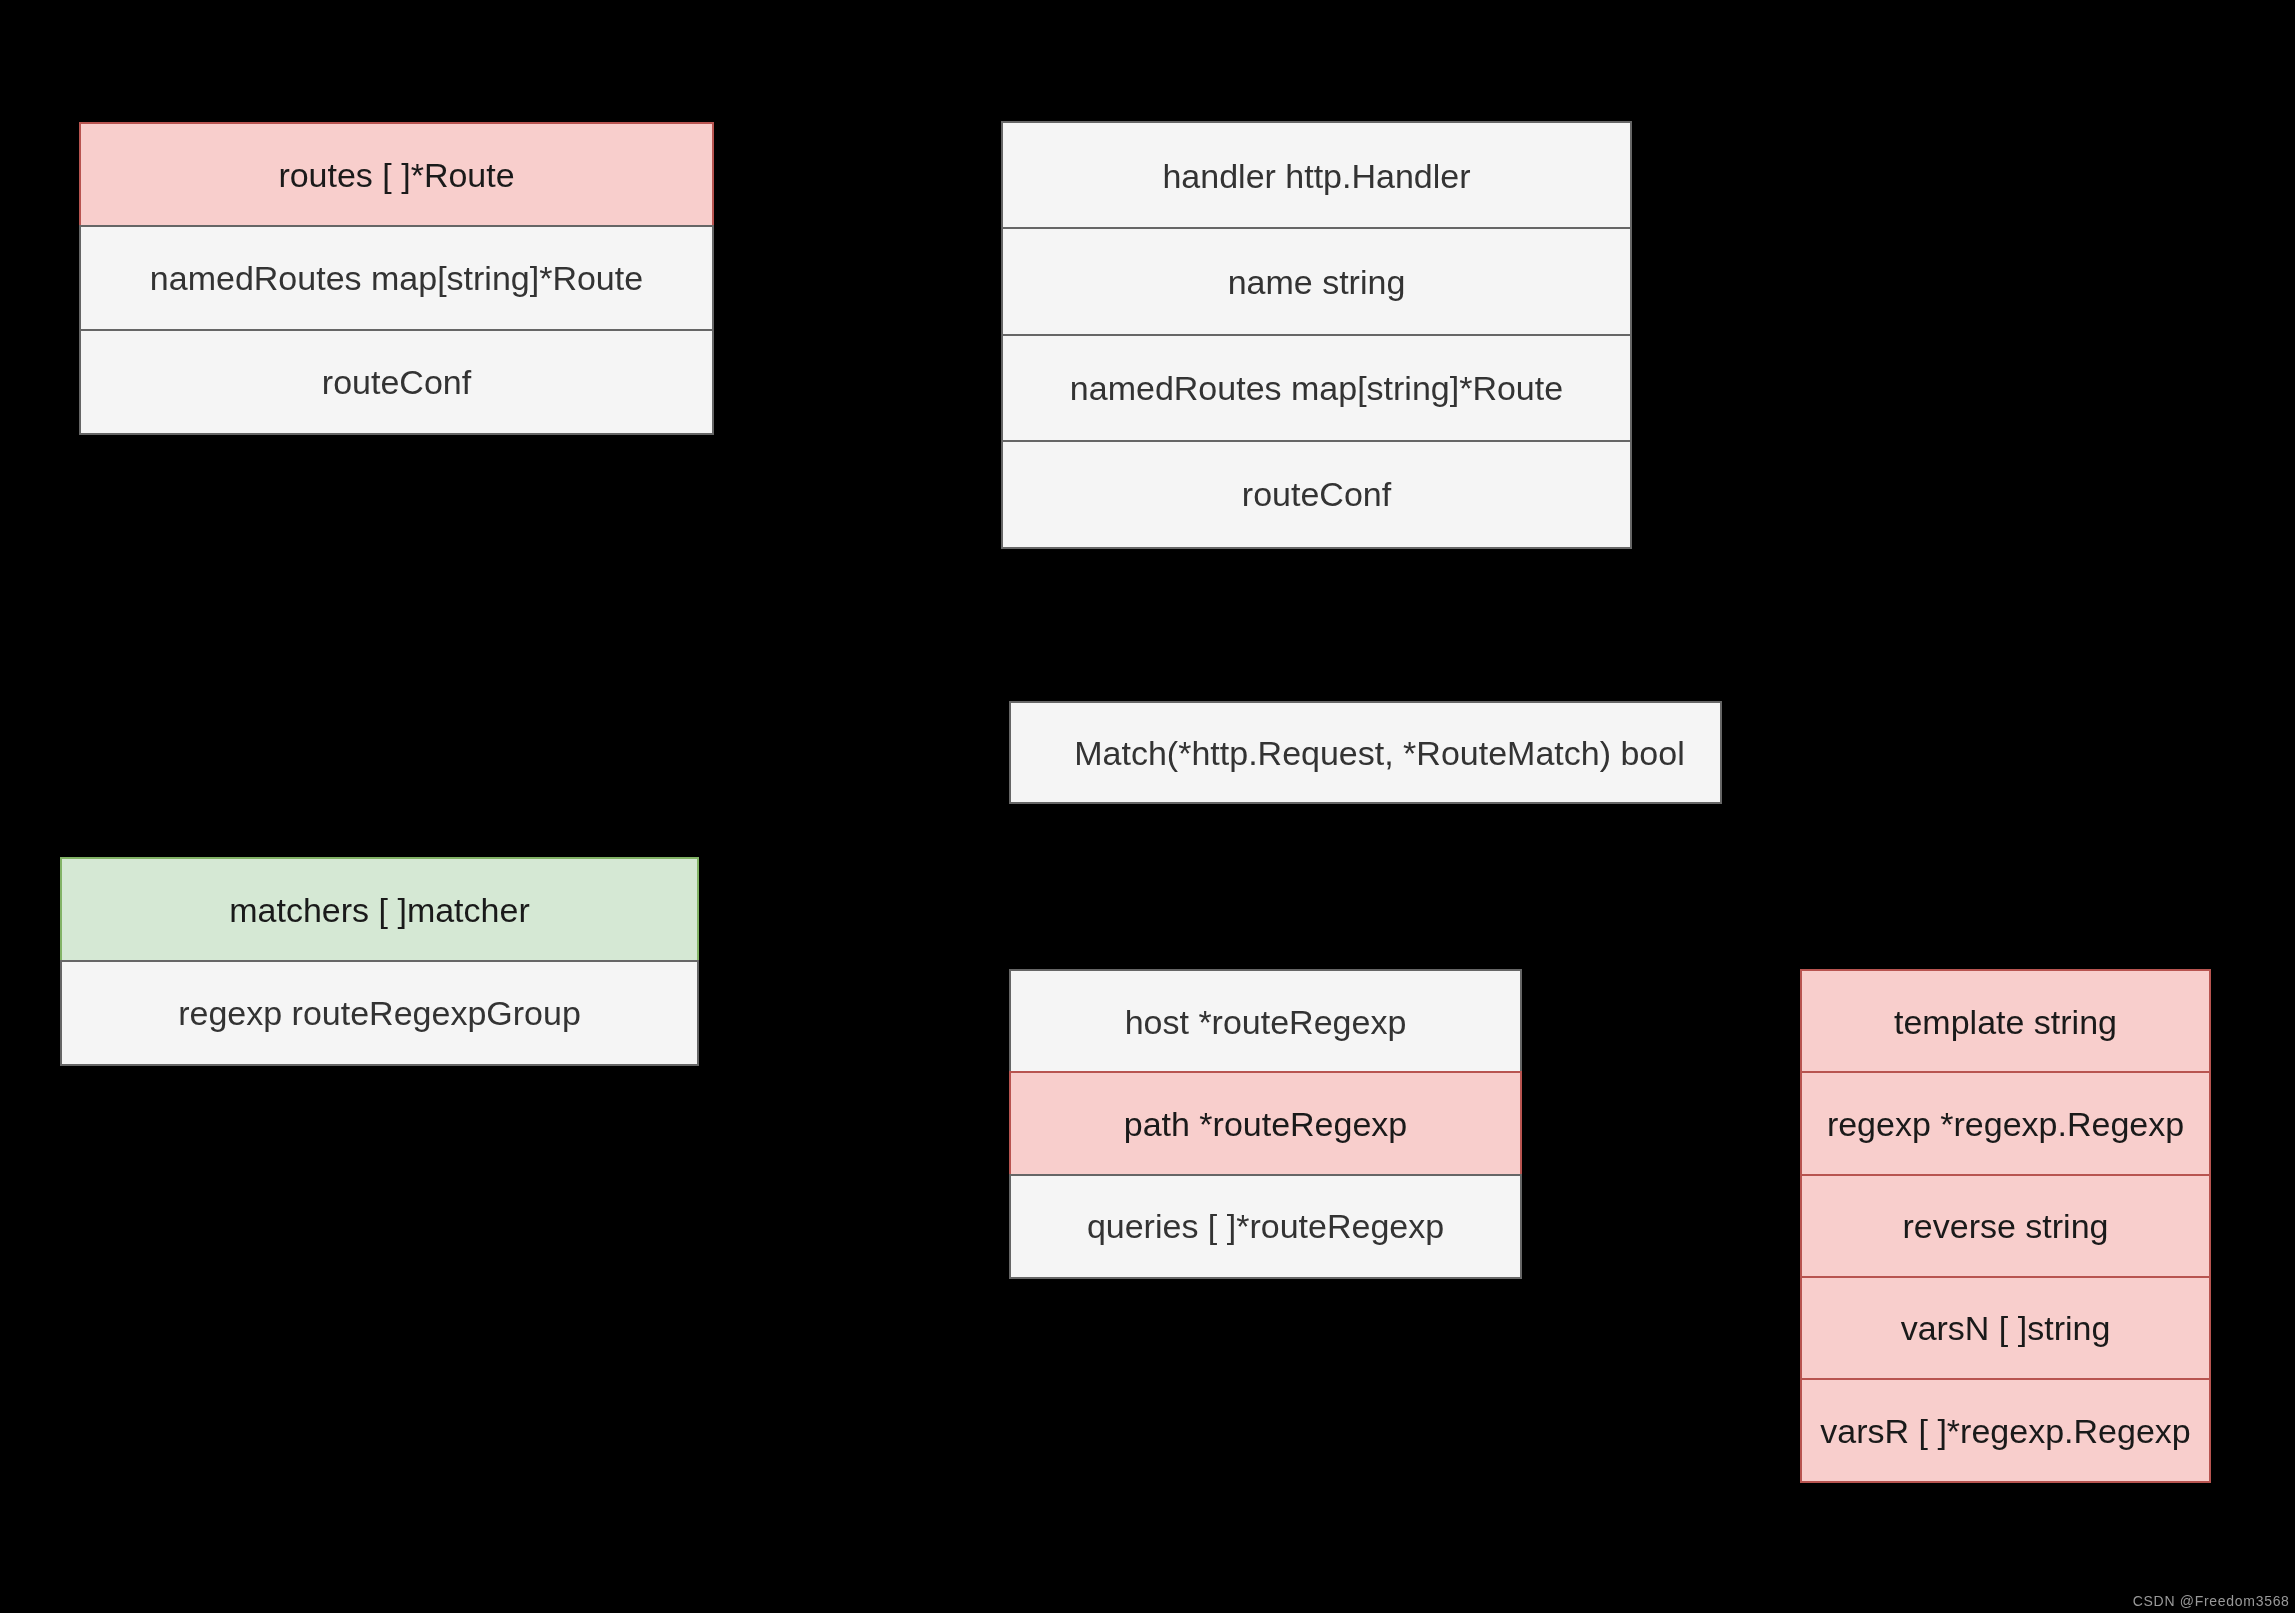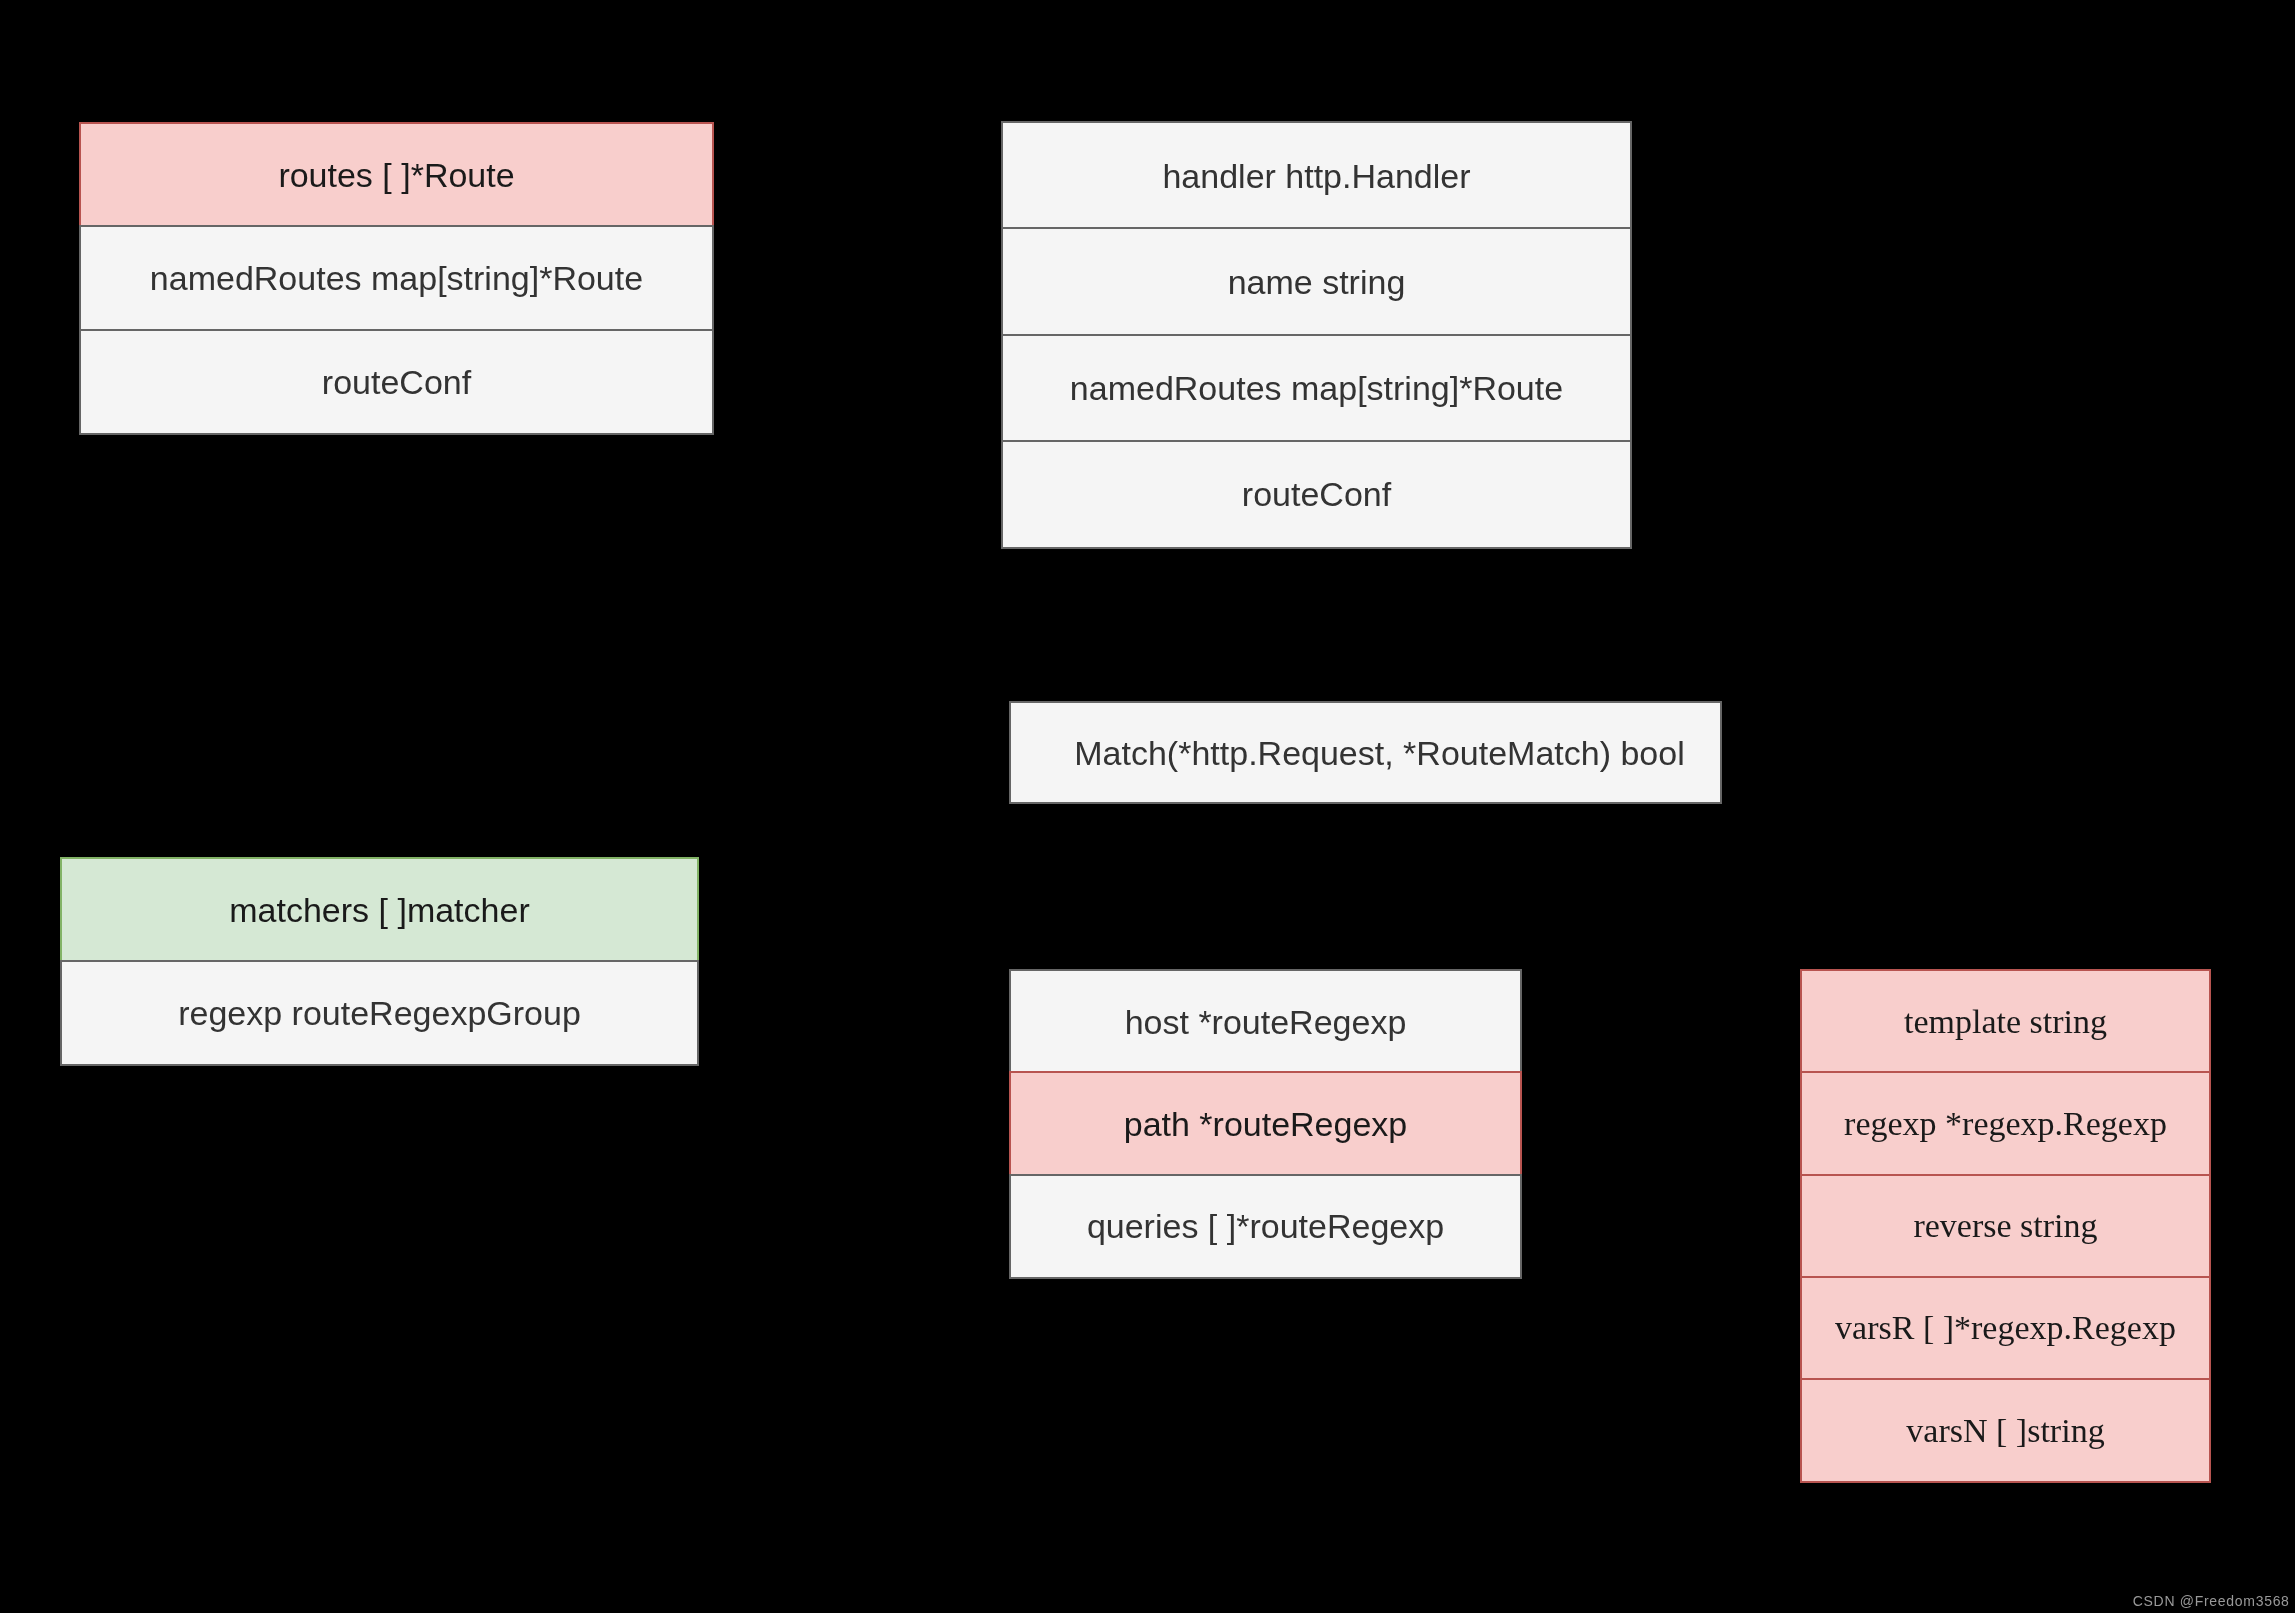--- a/index.html
+++ b/index.html
@@ -31,21 +31,21 @@
   #box-router       {left:47px;   top:122px;  width:635px;}
   #box-router .row       {height:106px;}
   #box-route        {left:969px; top:121px;  width:631px;}
   #box-route .row        {height:109px;}
   #box-matcher      {left:977px; top:701px; width:713px;}
   #box-matcher .row      {height:103px;padding-left:28px;}
   #box-routeconf    {left:28px;   top:857px; width:639px;}
   #box-routeconf .row    {height:106px;}
   #box-regexpgroup  {left:977px; top:969px; width:513px;}
   #box-regexpgroup .row  {height:105px;}
-  #box-routeregexp  {left:1768px; top:969px; width:411px;font-family:Liberation Serif, serif;}
+  #box-routeregexp  {left:1768px; top:969px; width:411px;}
   #box-routeregexp .row  {height:105px;}
 
   .watermark{
     position:absolute;right:5.4px;bottom:4px;
     font-size:14px;color:var(--watermark-color);letter-spacing:0.7px;
   }
 </style>
 </head>
 <body>
 
@@ -109,23 +109,23 @@
     <div class="row pink">
       <span>template string</span>
     </div>
     <div class="row pink">
       <span>regexp *regexp.Regexp</span>
     </div>
     <div class="row pink">
       <span>reverse string</span>
     </div>
     <div class="row pink">
-      <span>varsR [ ]*regexp.Regexp</span>
+      <span>varsN [ ]string</span>
     </div>
     <div class="row pink">
-      <span>varsN [ ]string</span>
+      <span>varsR [ ]*regexp.Regexp</span>
     </div>
   </div>
 
   <div class="watermark">CSDN @Freedom3568</div>
 
 </div>
 
 
 </body></html>

